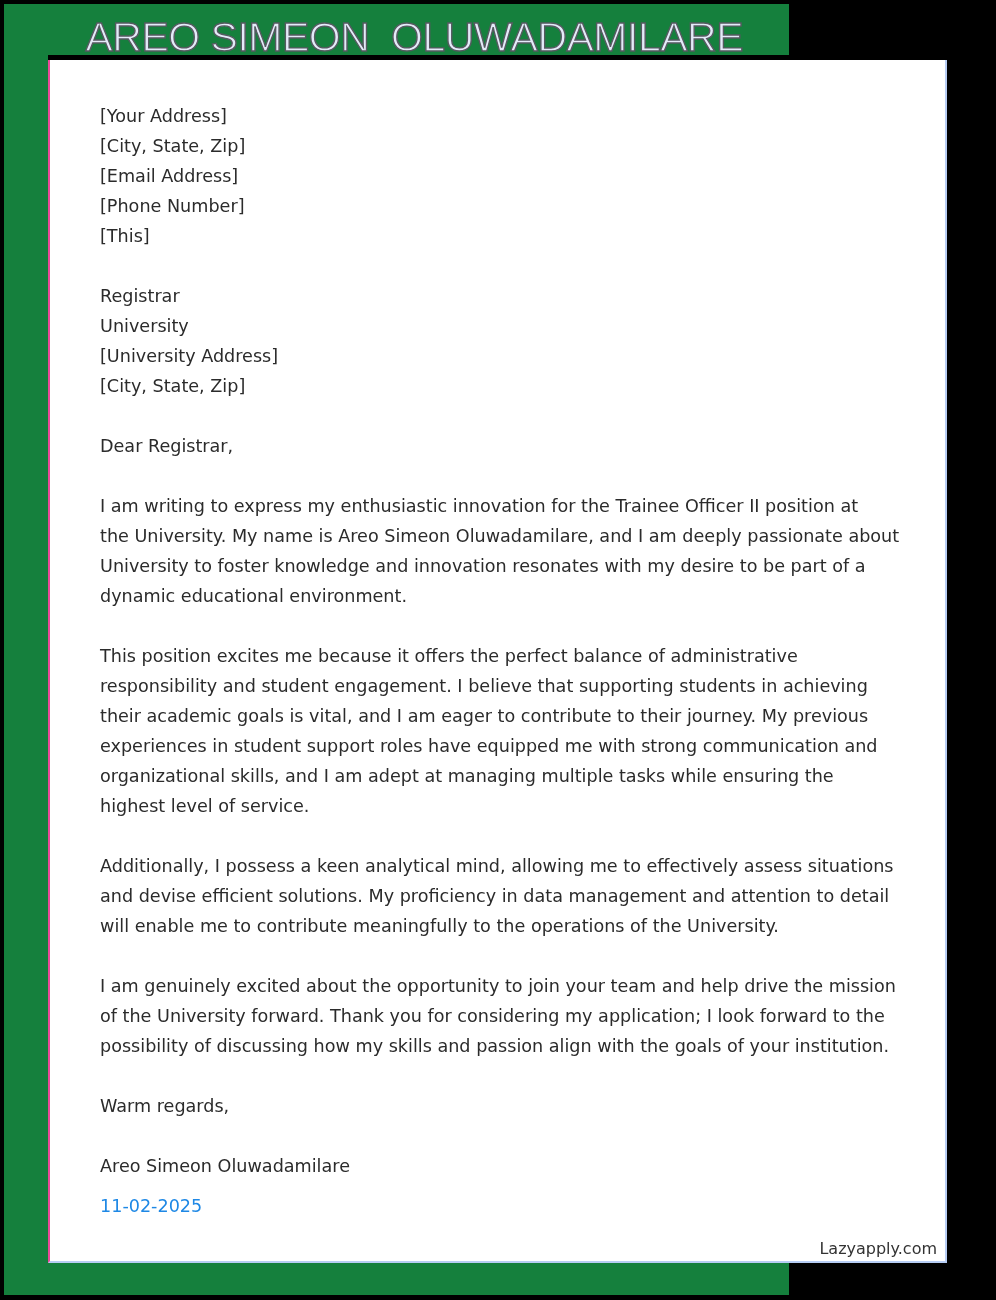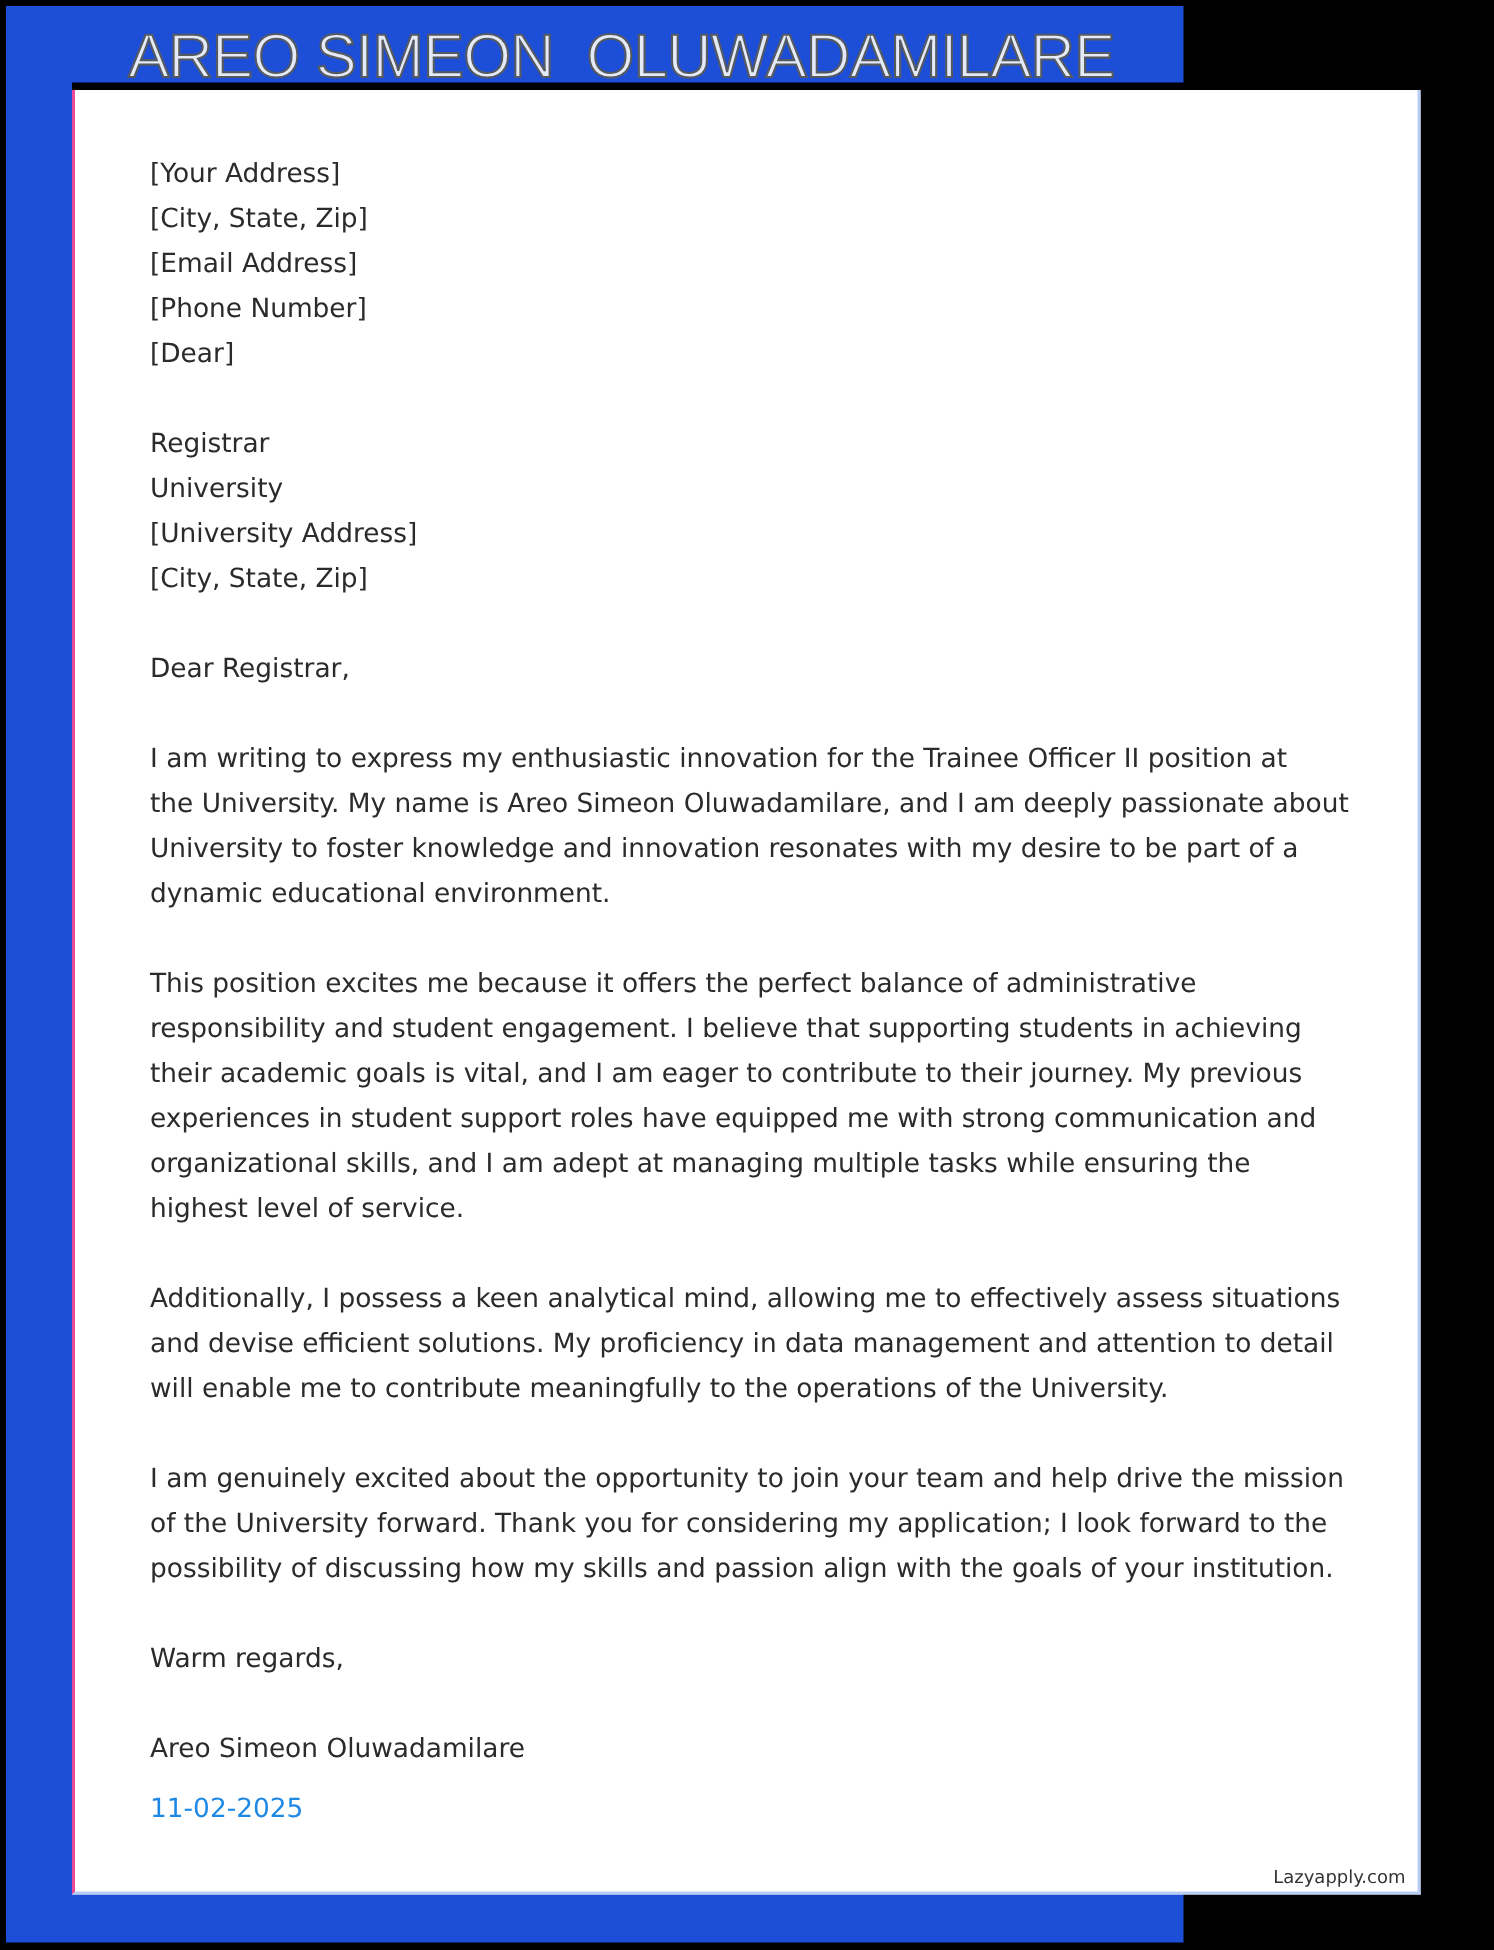--- a/index.html
+++ b/index.html
@@ -13,21 +13,21 @@
       position: relative;
       overflow: hidden;
       font-family: "DejaVu Sans", "Liberation Sans", sans-serif;
     }
     .frame {
       position: absolute;
       left: 4px;
       top: 4px;
       width: 785px;
       height: 1291px;
-      background: #1d4ed8;
+      background: #15803d;
     }
     .title {
       position: absolute;
       right: 46px;
       top: 11px;
       font-family: "Liberation Sans", sans-serif;
       font-size: 41px;
       line-height: 44px;
       letter-spacing: -0.5px;
       color: #e4eaf8;
@@ -69,40 +69,40 @@
     .para { margin: 0 0 30px 0; }
     .date-sign {
       color: #1e88e5;
       display: block;
       margin-top: 10px;
     }
     .footer-brand {
       position: absolute;
       right: 8px;
       bottom: 3px;
-      font-size: 12px;
+      font-size: 16px;
       color: #333333;
     }
   </style>
 </head>
 <body>
 
 <div class="frame">
   <h1 class="title">AREO SIMEON  OLUWADAMILARE</h1>
   <div class="title-bar"></div>
 
   <div class="page">
     <div class="content">
 
       <div class="block">
         <span class="line">[Your Address]</span>
         <span class="line">[City, State, Zip]</span>
         <span class="line">[Email Address]</span>
         <span class="line">[Phone Number]</span>
-        <span class="line">[Dear]</span>
+        <span class="line">[This]</span>
       </div>
 
       <div class="block">
         <span class="line">Registrar</span>
         <span class="line">University</span>
         <span class="line">[University Address]</span>
         <span class="line">[City, State, Zip]</span>
       </div>
 
       <div class="block">Dear Registrar,</div>

